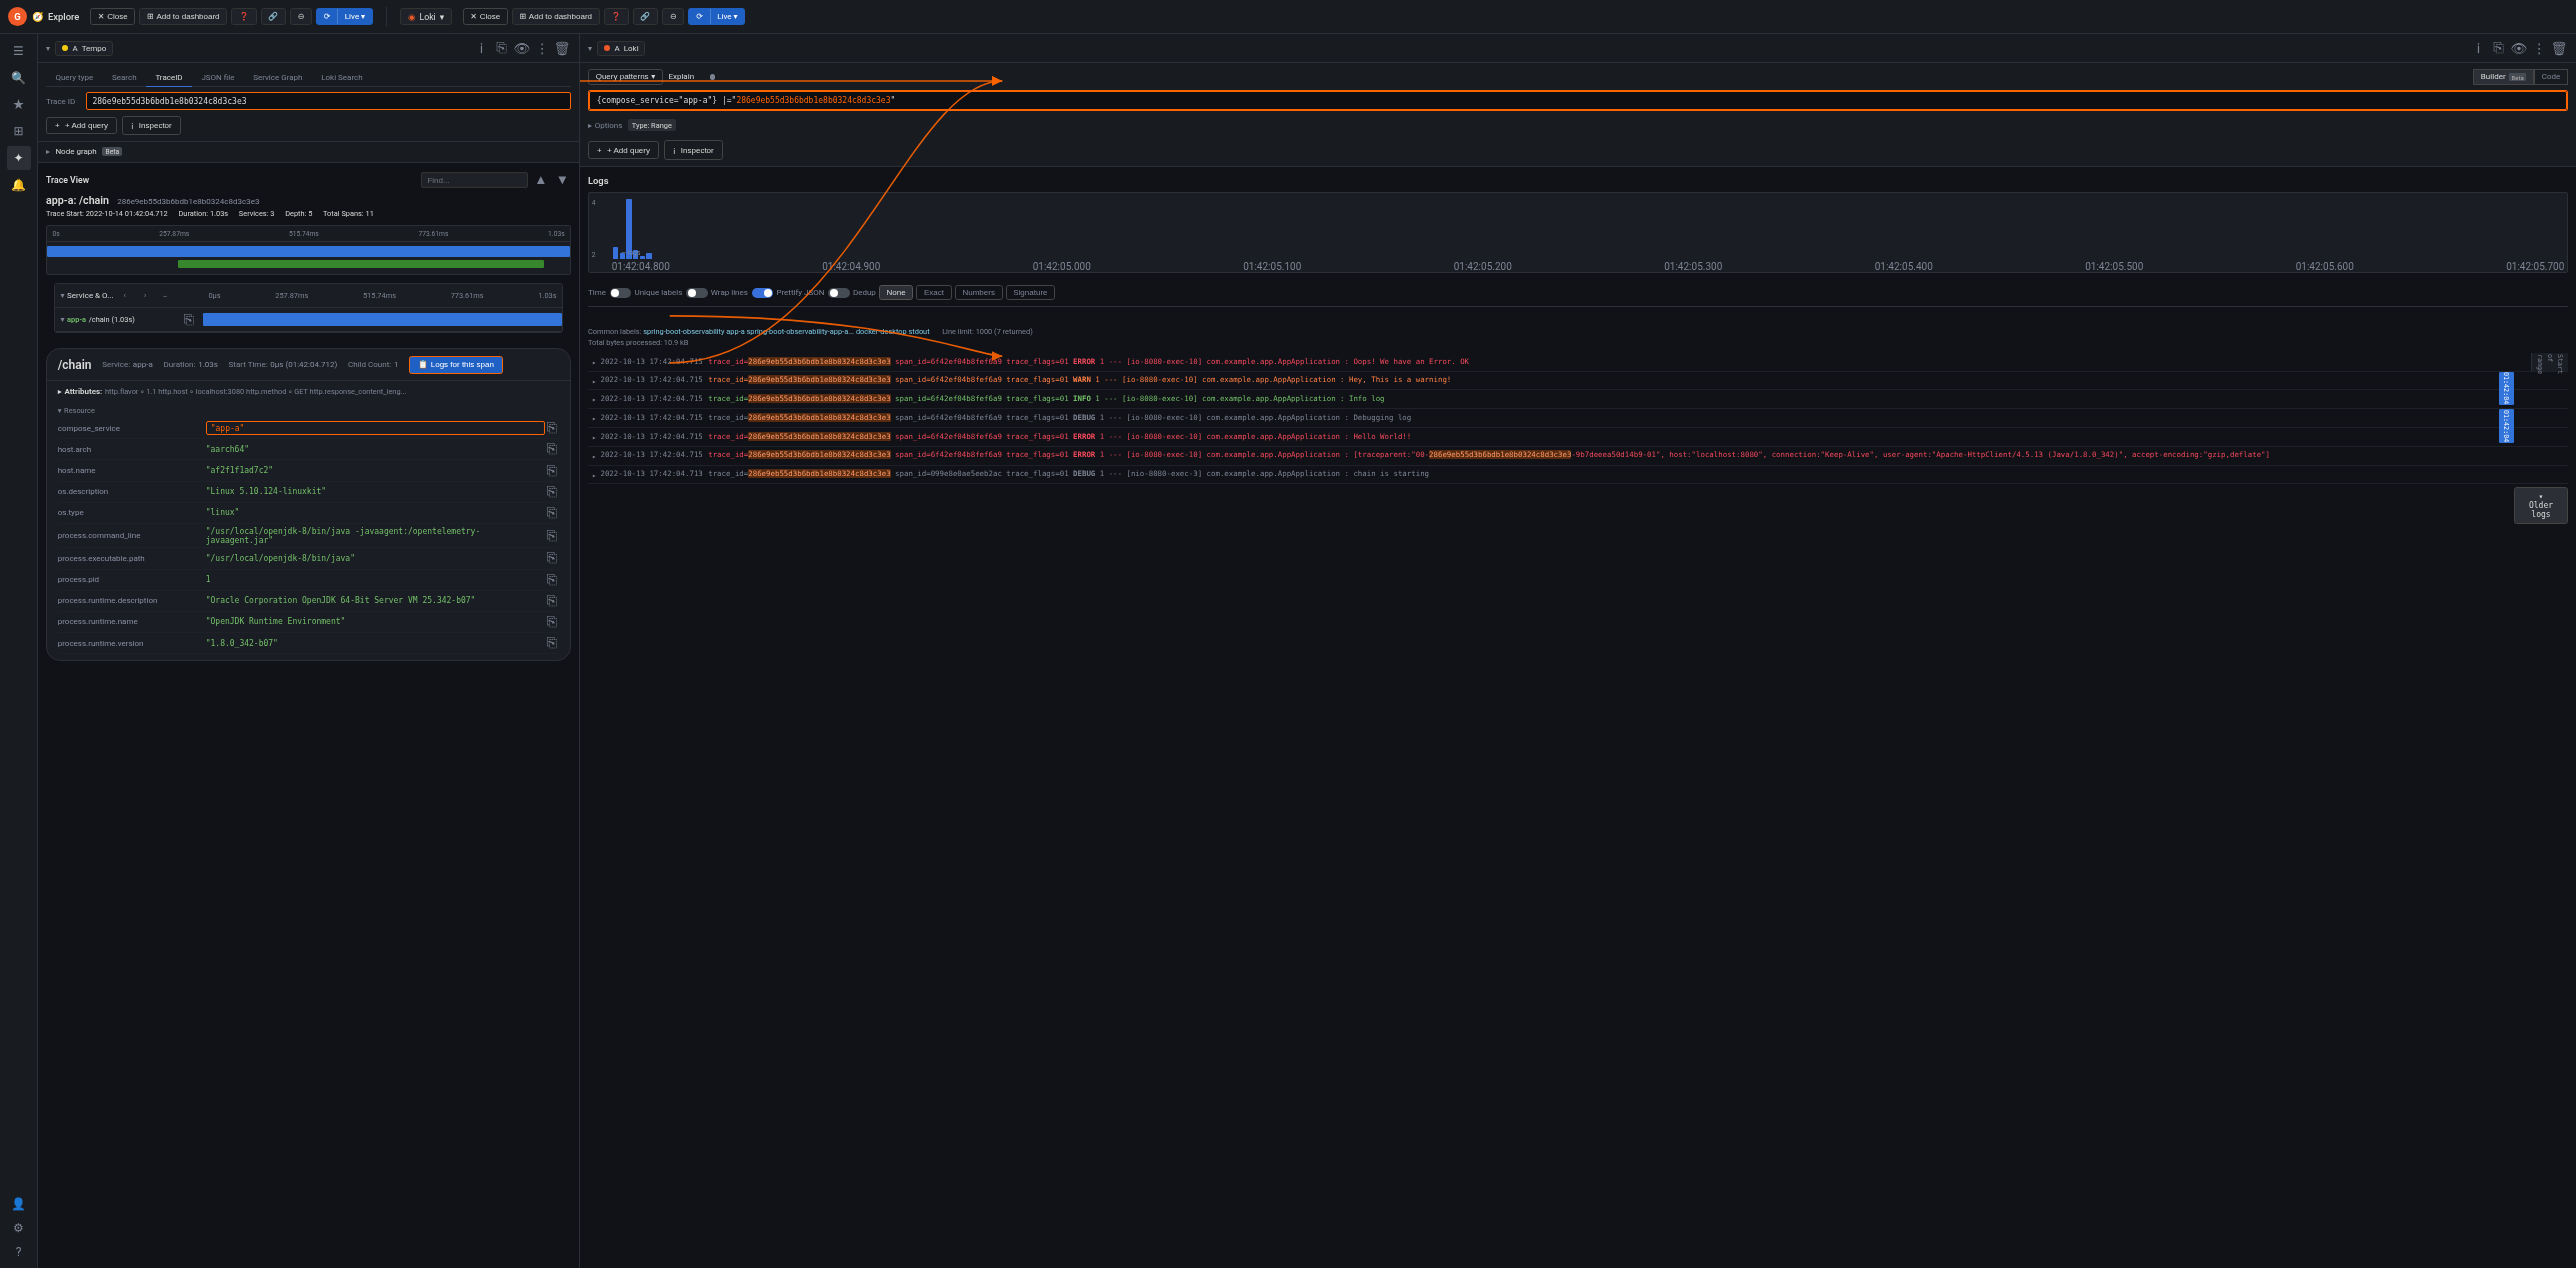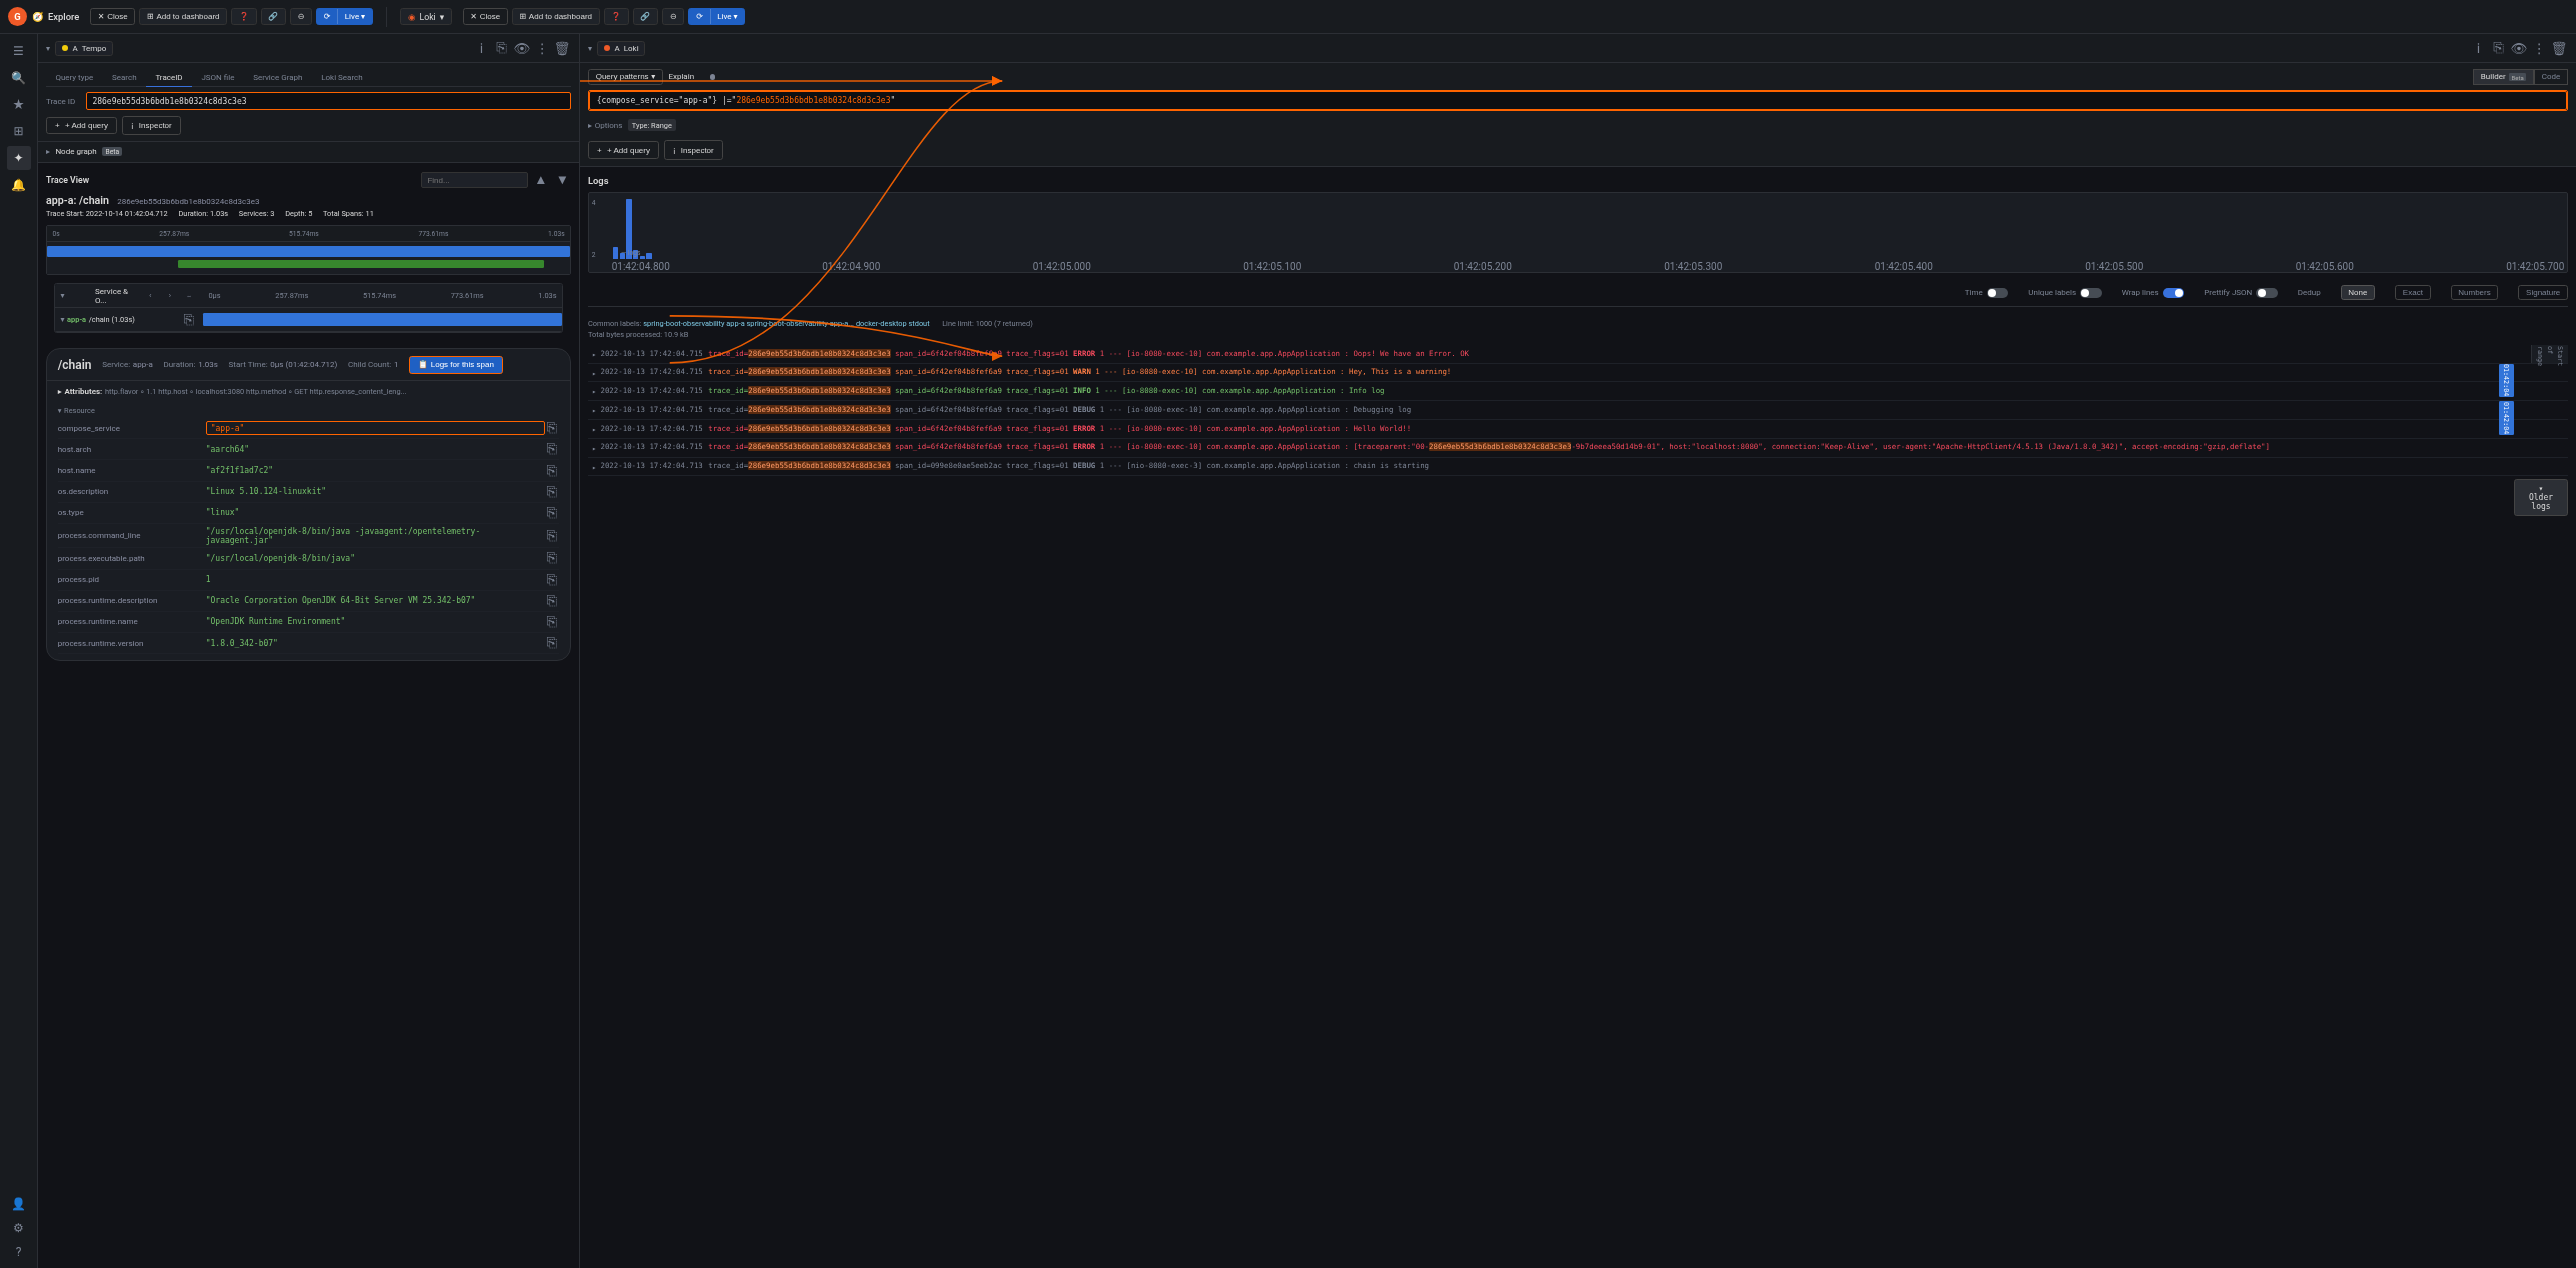--- a/index.html
+++ b/index.html
@@ -343,24 +343,23 @@
       padding: 0 2.7px; font-size: 10px; color: #7c8494;
     }
     .chart-bars {
       position: absolute; left: 24px; right: 2.7px; top: 5.4px; bottom: 13.4px;
       display: flex; align-items: flex-end; gap: 1.3px;
     }
     .chart-bar { background: #3871dc; border-radius: 0.7px 0.7px 0 0; min-width: 2px; }
 
     
     .log-controls {
-      display: flex; align-items: center; gap: 20px;
-      padding: 5.4px 0; border-bottom: 0.7px solid #2c2f35; margin-bottom: 12px;
+      display: flex; align-items: center; gap: 3px;
+      padding: 5.4px 0; border-bottom: 0.7px solid #2c2f35; margin-bottom: 20px;
       flex-wrap: wrap;
-      justify-content: flex-end;
     }
     .log-ctrl-item {
       display: flex; align-items: center; gap: 4px; font-size: 8px; color: #d9d9d9;
     }
     .log-ctrl-label { color: #7c8494; }
     .toggle-on {
       width: 21.5px; height: 10.7px; background: #3871dc; border-radius: 5.4px;
       position: relative; cursor: pointer;
     }
     .toggle-on::after {
@@ -649,21 +648,21 @@
           <div style="position:absolute;top:4px;left:0;right:0;height:10.7px;background:#3274d9;border-radius:1.3px;"></div>
           <div style="position:absolute;top:17.5px;left:25%;right:5%;height:8px;background:#37872d;border-radius:1.3px;"></div>
         </div>
       </div>
 
       <div class="trace-view-section">
 
         <div style="display:flex;align-items:center;background:#1a1d23;border-bottom:0.7px solid #2c2f35;height:24px;">
           <div style="width:148px;flex-shrink:0;padding:0 5.4px;display:flex;align-items:center;gap:2.7px;">
             <span class="collapse-arrow">▾</span>
-            <span style="font-size:8px;color:#d9d9d9;margin-left:28px;">Service &amp; O...</span>
+            <span style="font-size:8px;color:#d9d9d9;">Service &amp; O...</span>
             <button class="panel-icon-btn" style="font-size:6.7px;">‹</button>
             <button class="panel-icon-btn" style="font-size:6.7px;">›</button>
             <button class="panel-icon-btn" style="font-size:6.7px;">⇔</button>
           </div>
           <div style="flex:1;display:flex;justify-content:space-between;padding:0 5.4px;font-size:7.4px;color:#7c8494;">
             <span>0µs</span>
             <span>257.87ms</span>
             <span>515.74ms</span>
             <span>773.61ms</span>
             <span>1.03s</span>

